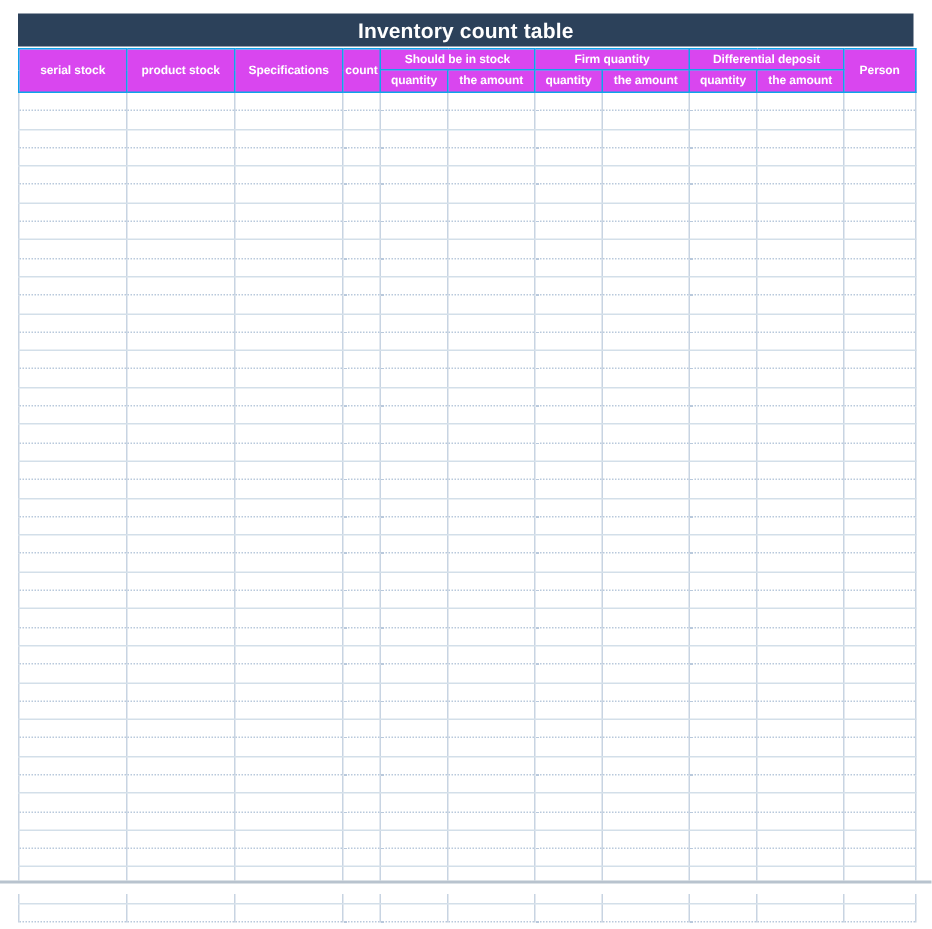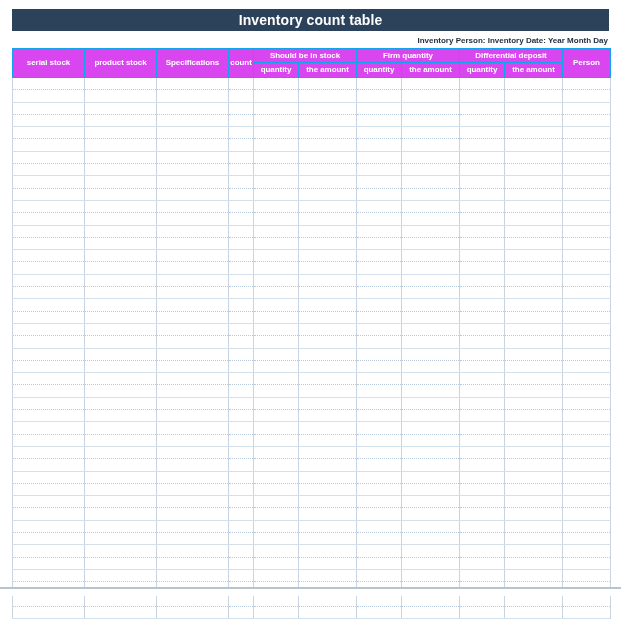--- a/index.html
+++ b/index.html
@@ -127,23 +127,20 @@
 </style>
 </head>
 <body>
 
 <div class="page">
 
   <div class="sheet">
 
     <div class="title-bar">Inventory count table</div>
 
-    <div class="meta-row">
-      <span class="meta-text">Inventory Person: Inventory Date: Year Month Day</span>
-    </div>
 
     <table class="count-table">
       <colgroup>
         <col class="w-serial">
           <col class="w-product">
           <col class="w-spec">
           <col class="w-unit">
         <col class="w-qty">
           <col class="w-amt">
         <col class="w-qty">

